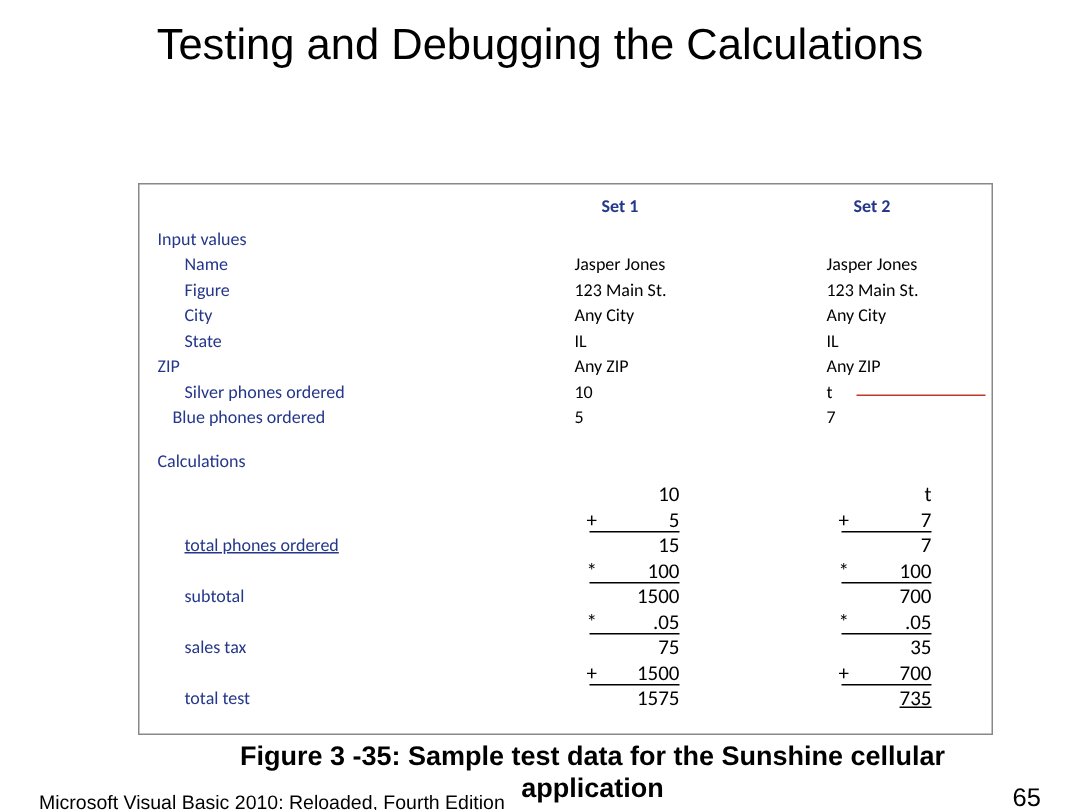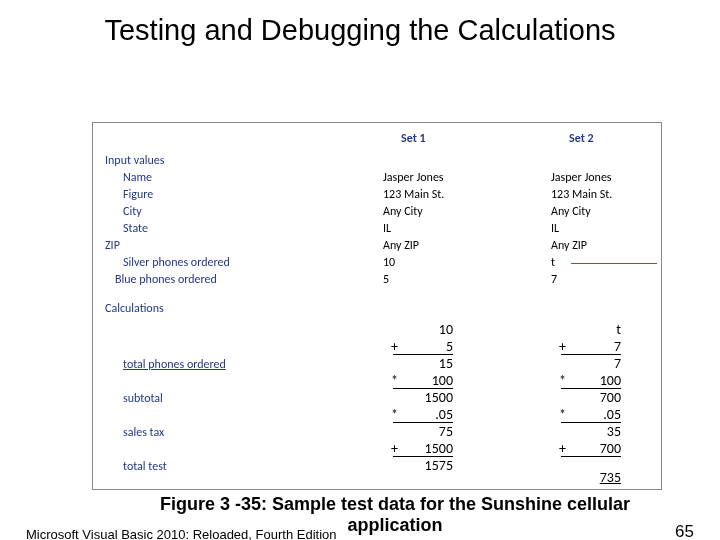--- a/index.html
+++ b/index.html
@@ -151,21 +151,21 @@
     <div class="val underline" style="left:468px; top:217px; width:60px;">7</div>
     <div class="val" style="left:468px; top:234px; width:60px;">7</div>
     <div class="op" style="left:466px; top:251px;">*</div>
     <div class="val underline" style="left:468px; top:251px; width:60px;">100</div>
     <div class="val" style="left:468px; top:268px; width:60px;">700</div>
     <div class="op" style="left:466px; top:285px;">*</div>
     <div class="val underline" style="left:468px; top:285px; width:60px;">.05</div>
     <div class="val" style="left:468px; top:302px; width:60px;">35</div>
     <div class="op" style="left:466px; top:319px;">+</div>
     <div class="val underline" style="left:468px; top:319px; width:60px;">700</div>
-    <div class="val" style="left:468px; top:348px; width:60px;text-decoration:underline;">735</div>
+    <div class="val" style="left:468px; top:336px; width:60px;text-decoration:underline;">735</div>
 
   </div>
 
   <div class="caption">Figure 3 -35: Sample test data for the Sunshine cellular application</div>
 
   <div class="footer-left">Microsoft Visual Basic 2010: Reloaded, Fourth Edition</div>
   <div class="footer-right">65</div>
 </div>
 
 </body></html>

